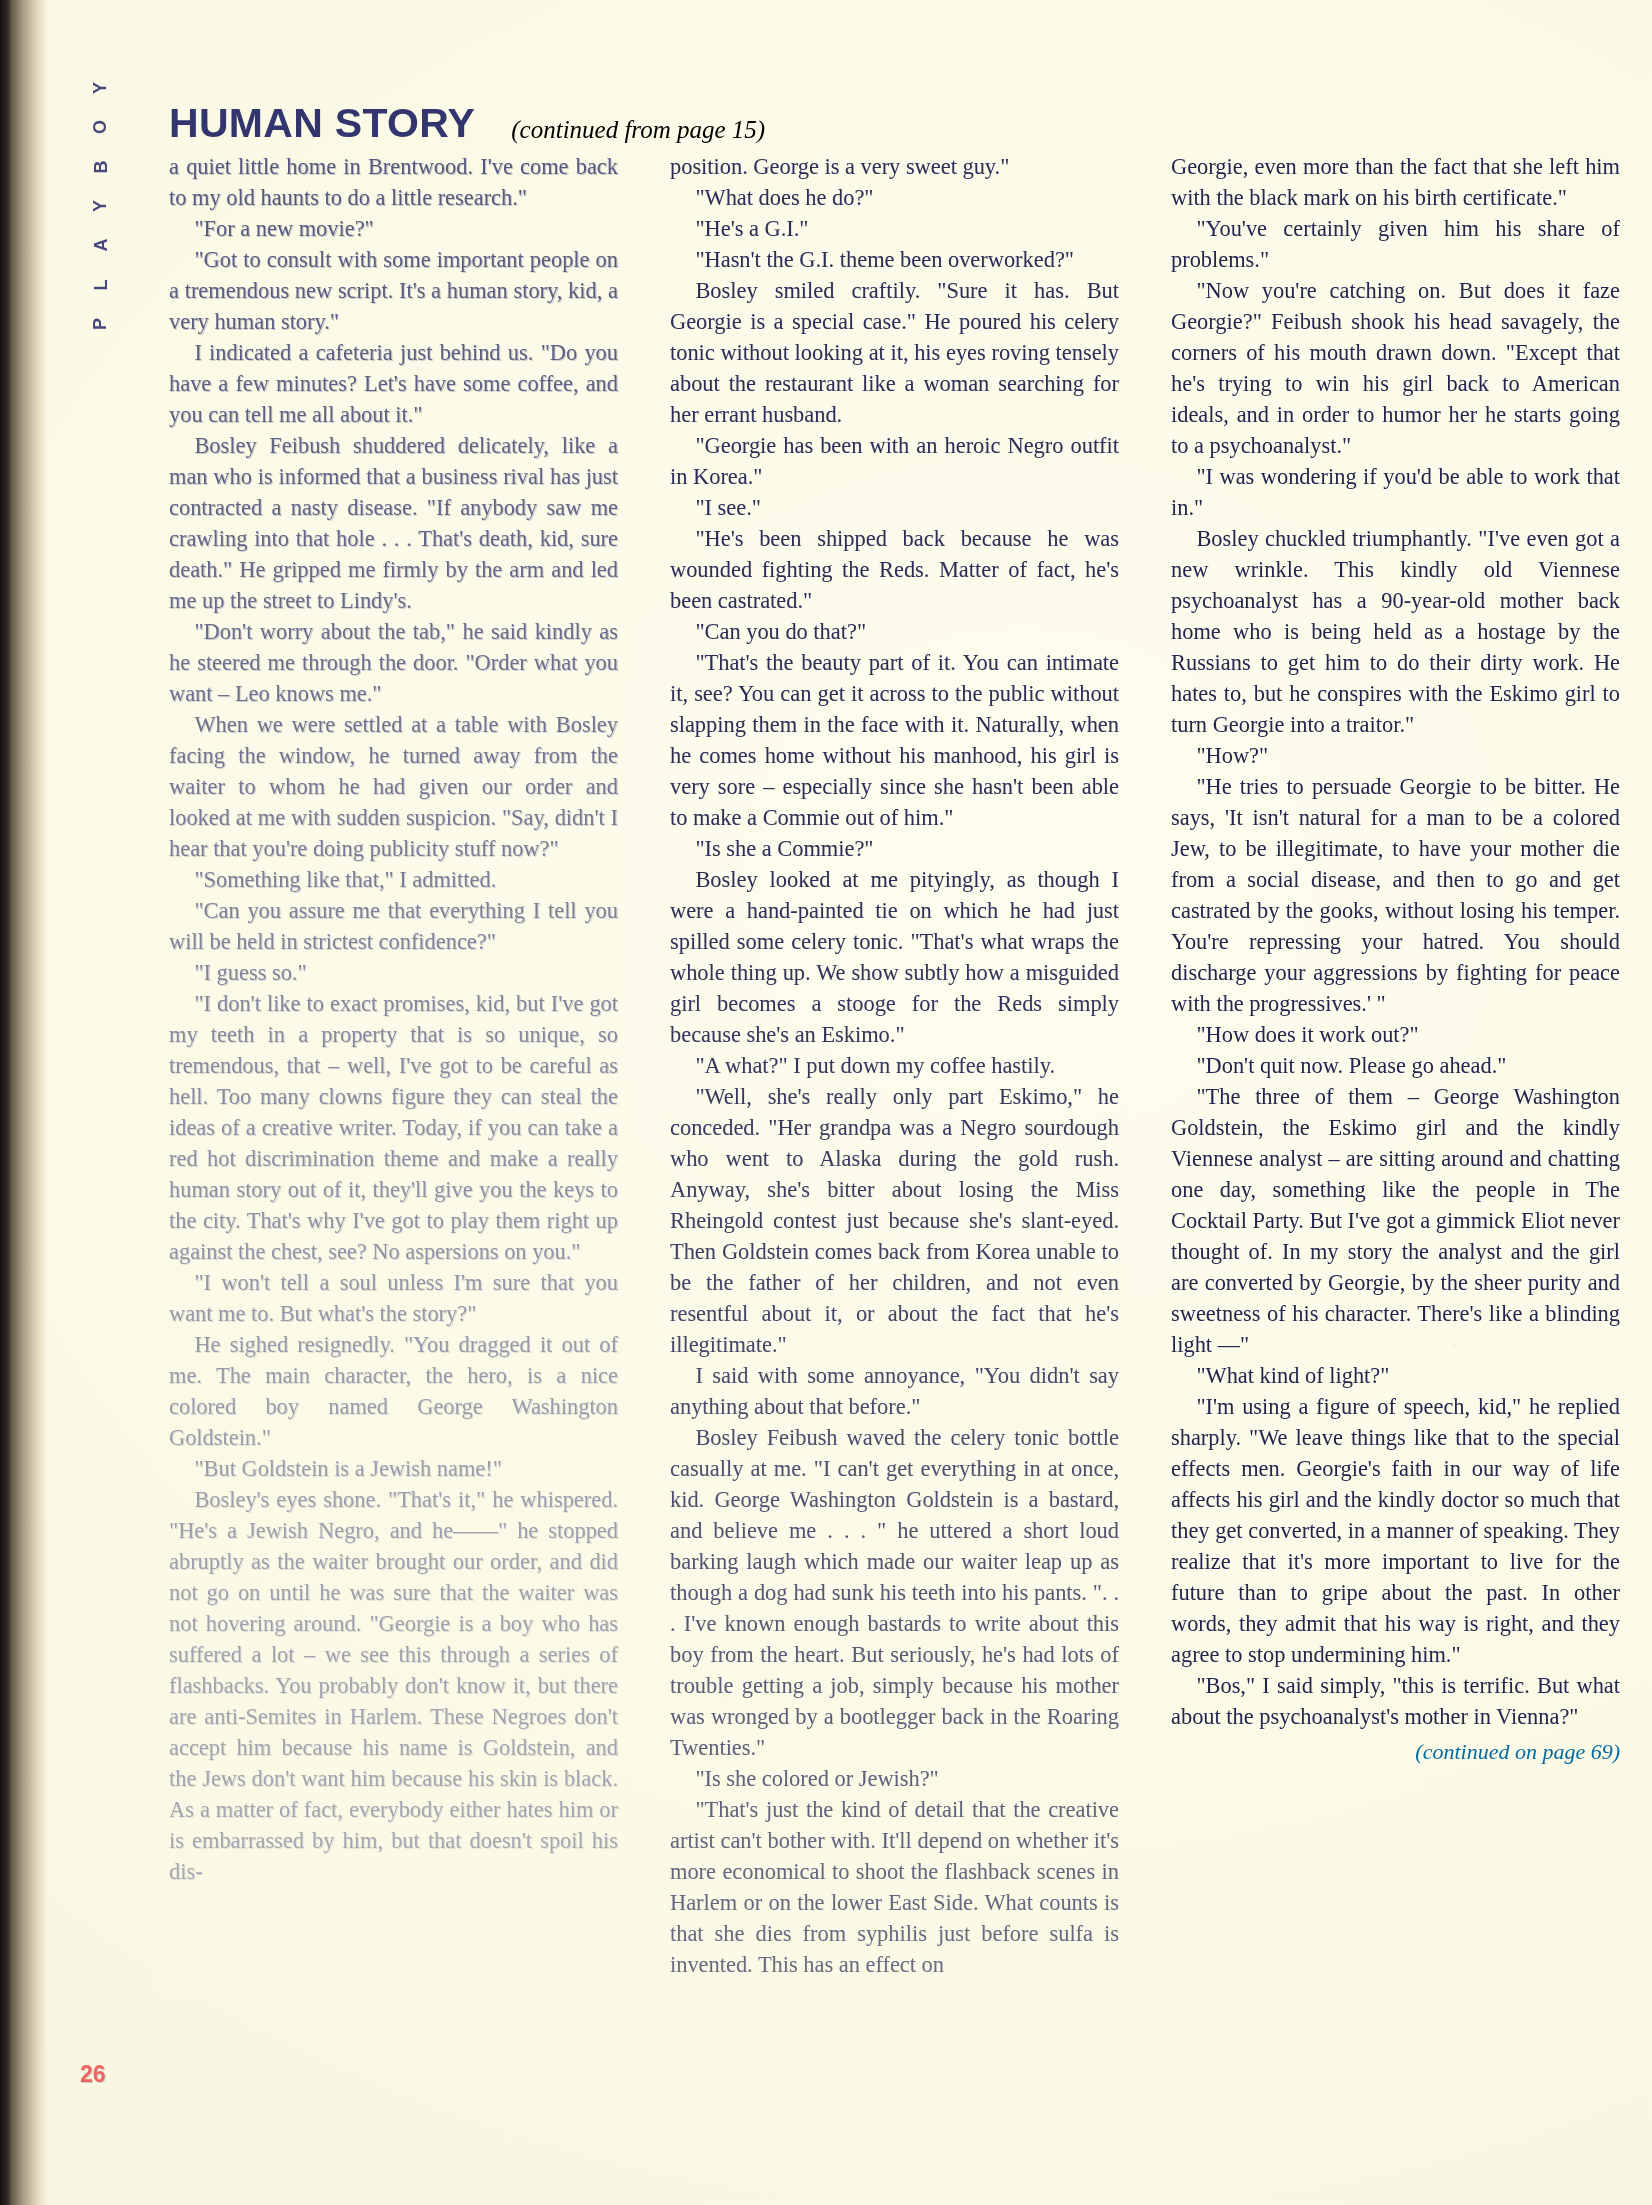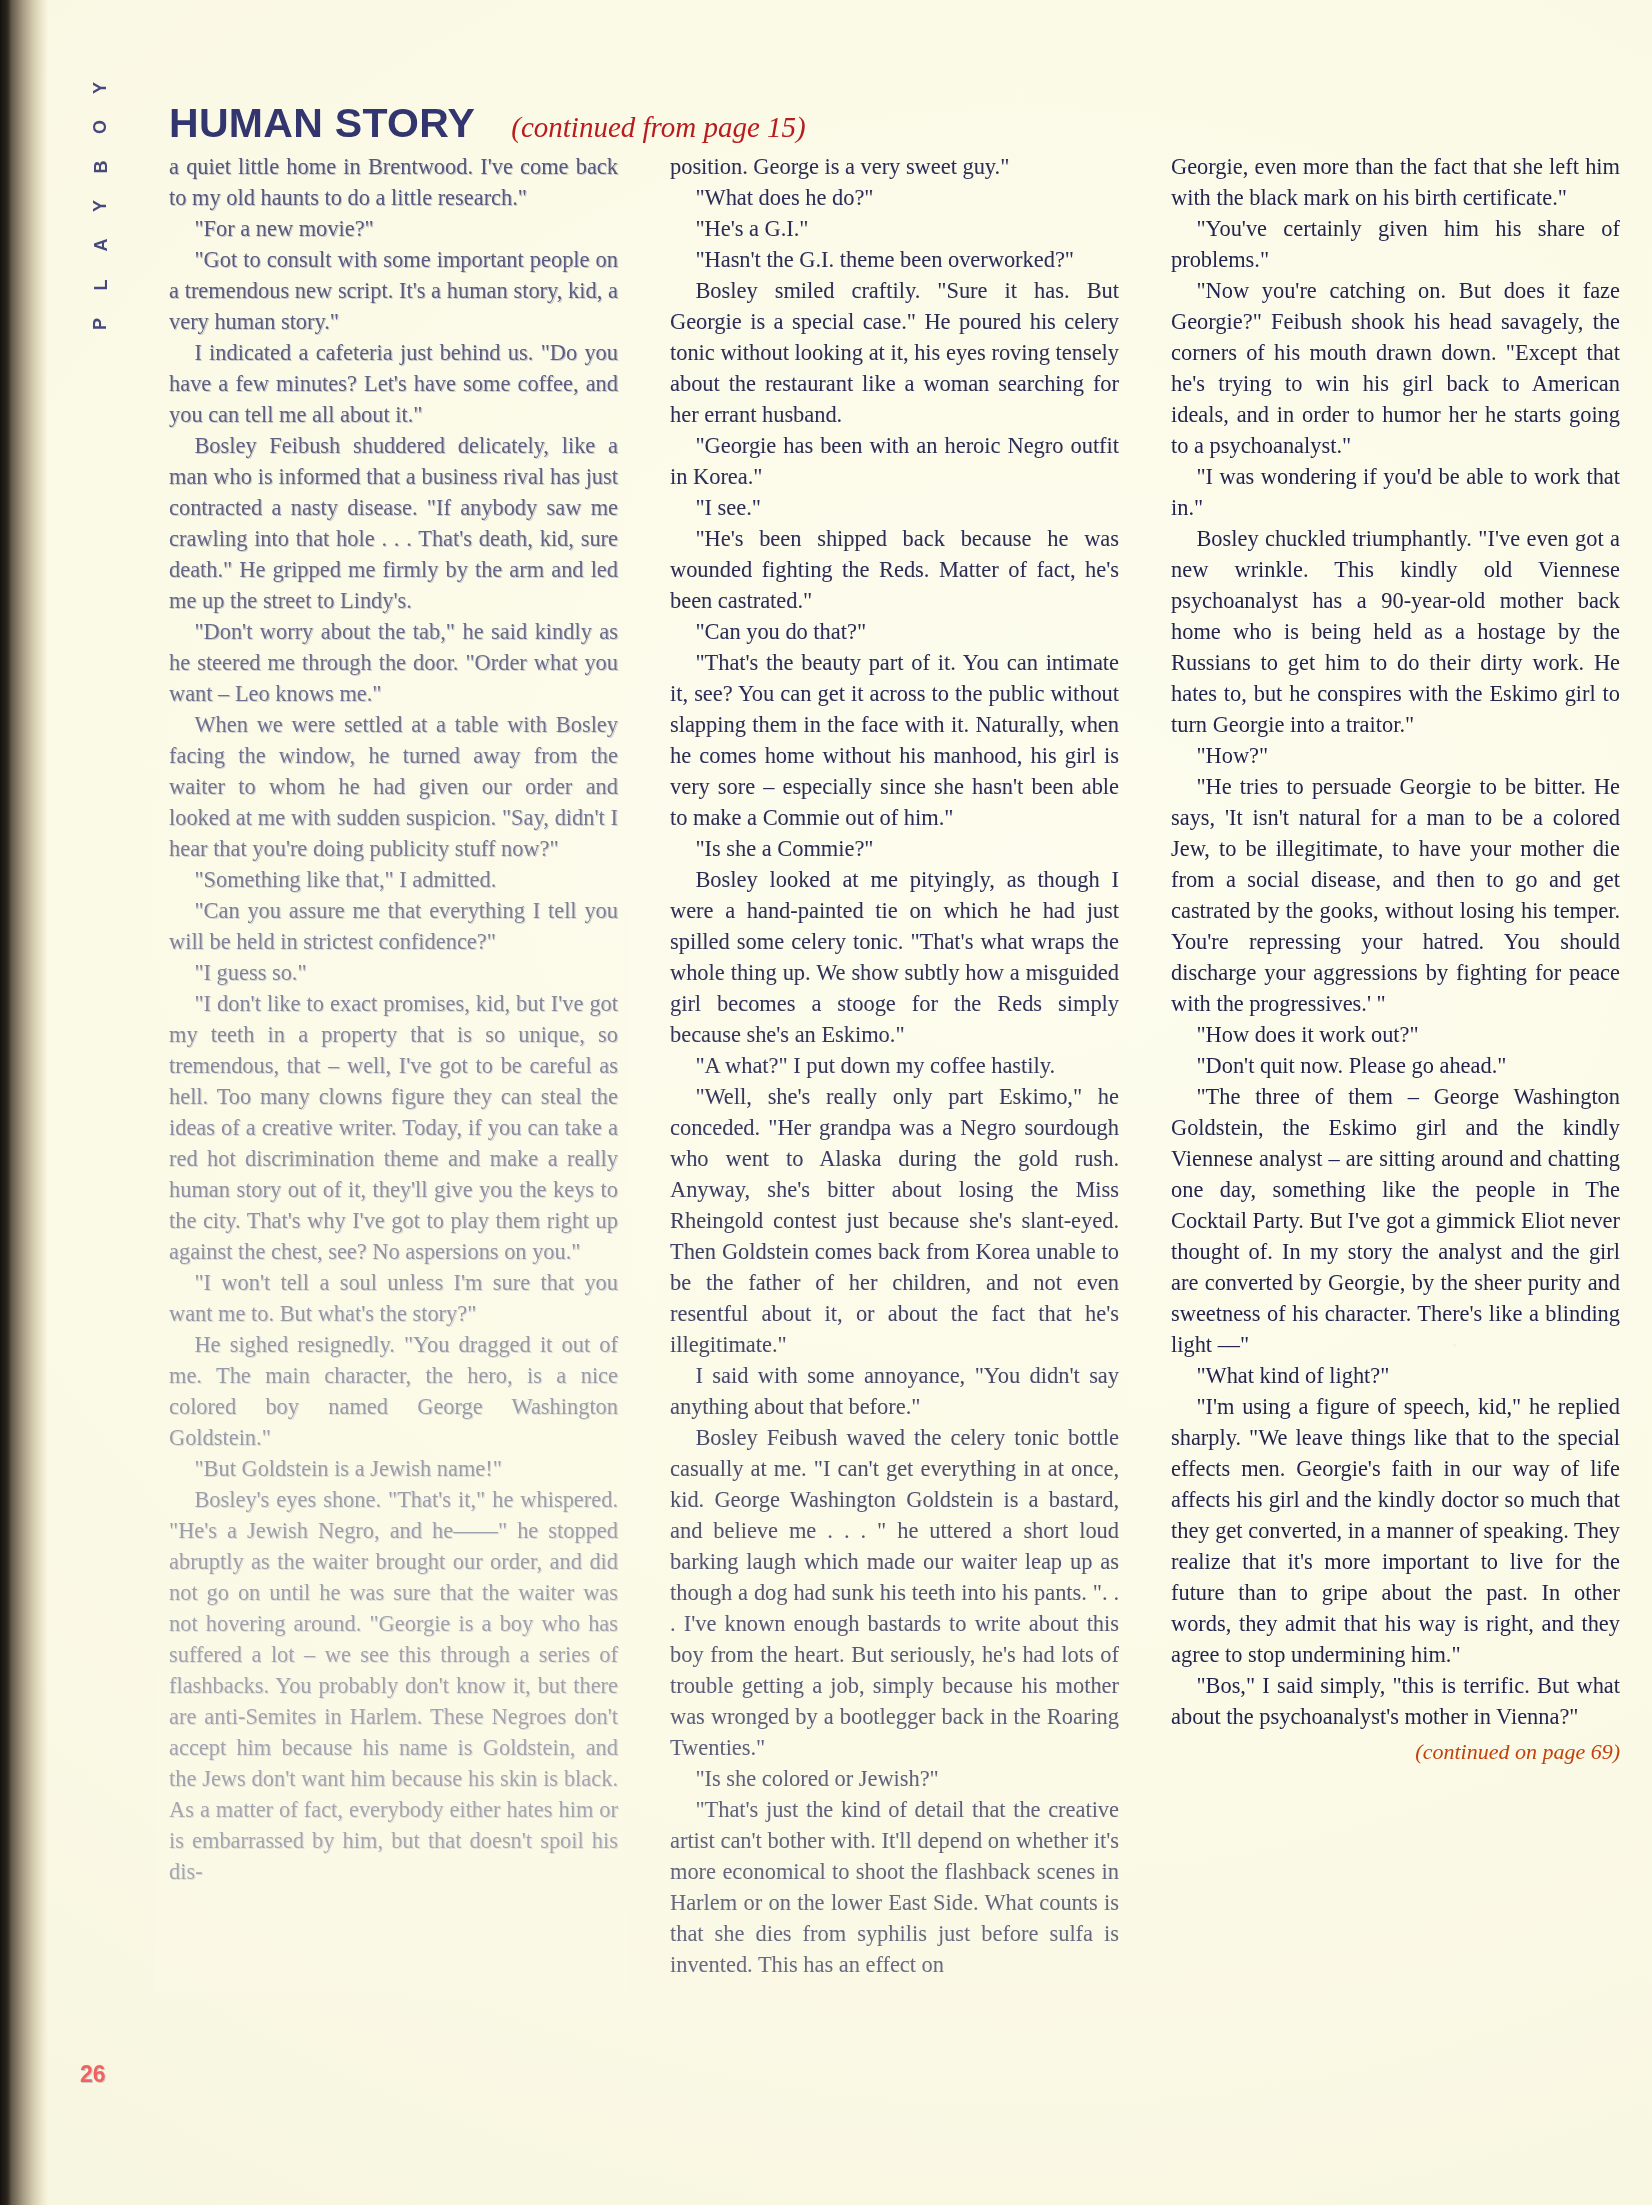--- a/index.html
+++ b/index.html
@@ -82,22 +82,22 @@
     font-family: "Liberation Sans", "DejaVu Sans", sans-serif;
     font-weight: bold;
     font-size: 41px;
     letter-spacing: 0.3px;
     color: #33356e;
     line-height: 1;
     white-space: nowrap;
   }
   .continued-from {
     font-style: italic;
-    font-size: 29px;
-    color: #b91c1c;
+    font-size: 25px;
+    color: #000000;
     margin-left: 36px;
     white-space: nowrap;
   }
 
   .columns {
     display: flex;
     gap: 52px;
   }
   .col {
     width: 459px;
@@ -157,21 +157,21 @@
   .col-2 { position: relative; }
 
   .col-3 {
     color: #23254f;
   }
 
   .continued-on {
     text-align: right;
     font-style: italic;
     font-size: 22px;
-    color: #c2410c;
+    color: #0369a1;
     margin-top: 4px;
   }
 
   .folio {
     position: absolute;
     left: 80px;
     top: 2061px;
     font-family: "Liberation Sans", "DejaVu Sans", sans-serif;
     font-weight: bold;
     font-size: 23px;

